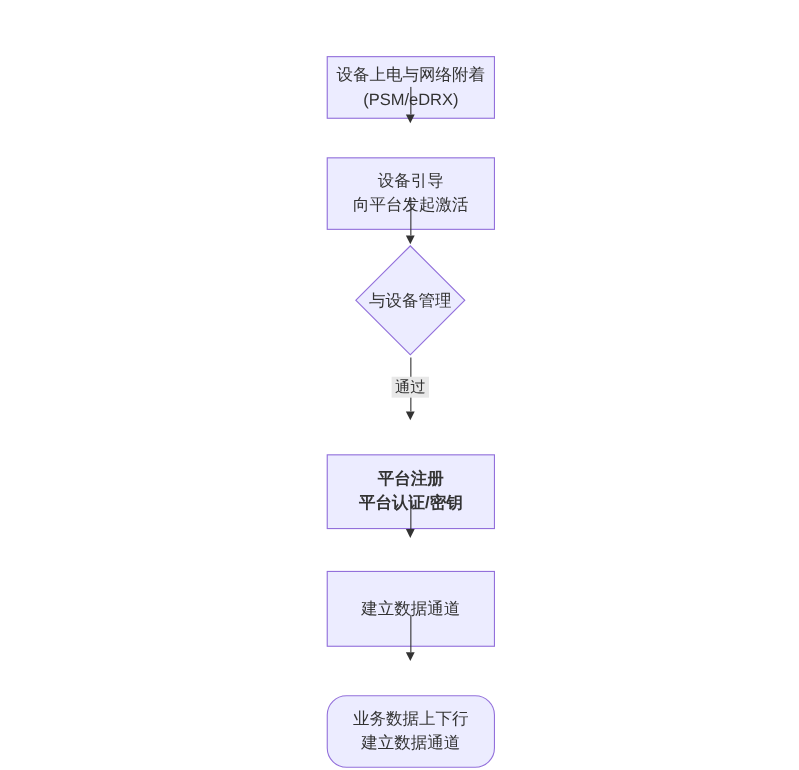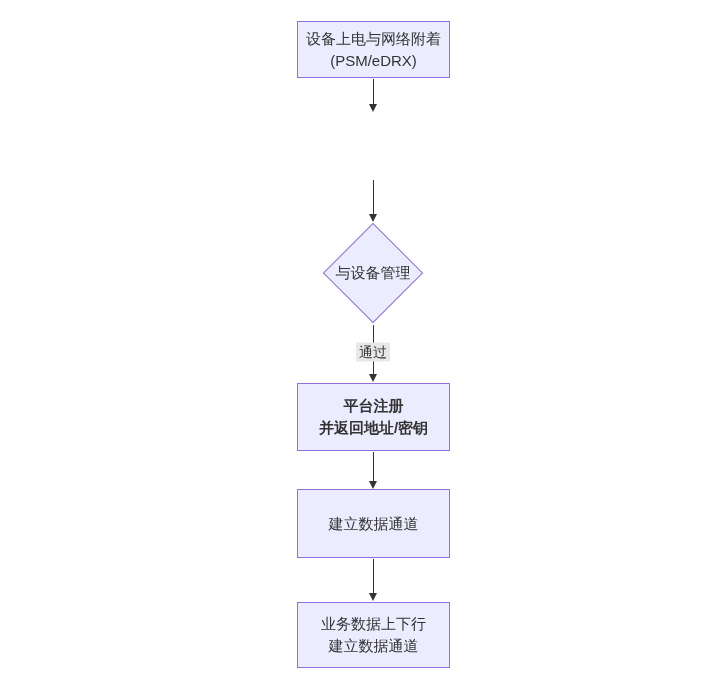--- a/index.html
+++ b/index.html
@@ -21,27 +21,27 @@
   }
   .node.rect{
     position:absolute;
     left:297px;width:153px;
     box-sizing:border-box;
     background:var(--node-fill);
     border:1px solid var(--node-border);
     display:flex;flex-direction:column;
     justify-content:center;align-items:center;
     text-align:center;
-    font-size:15px;line-height:22px;
+    font-size:15px;line-height:22px;margin-top:30px;
   }
   .n0{top:21px;height:57px;}
   .n1{top:113px;height:66px;}
   .n3{top:383px;height:68px;font-weight:bold;}
   .n4{top:489px;height:69px;gap:48px;}
-  .n5{top:602px;height:66px;}
+  .n5{top:602px;height:66px;border-radius:18px;}
 
   .diamond-wrap{
     position:absolute;
     left:322px;top:222px;width:102px;height:102px;
   }
   .diamond-shape{
     position:absolute;left:50%;top:50%;
     width:71px;height:71px;
     transform:translate(-50%,-50%) rotate(45deg);
     background:var(--node-fill);
@@ -92,41 +92,45 @@
   <div class="node rect n0">
     <div>设备上电与网络附着</div>
     <div>(PSM/eDRX)</div>
   </div>
 
   <div class="arrow a0">
     <div class="arrow-line"></div>
     <div class="arrow-head"></div>
   </div>
 
+  <div class="node rect n1">
+    <div>设备引导</div>
+    <div>向平台发起激活</div>
+  </div>
 
   <div class="arrow a1">
     <div class="arrow-line"></div>
     <div class="arrow-head"></div>
   </div>
 
   <div class="diamond-wrap">
     <div class="diamond-shape"></div>
     <div class="diamond-text">与设备管理</div>
   </div>
 
   <div class="arrow a2">
     <div class="arrow-line"></div>
     <div class="arrow-head"></div>
   </div>
 
   <div class="edge-label">通过</div>
 
   <div class="node rect n3">
     <div>平台注册</div>
-    <div>并返回地址/密钥</div>
+    <div>平台认证/密钥</div>
   </div>
 
   <div class="arrow a3">
     <div class="arrow-line"></div>
     <div class="arrow-head"></div>
   </div>
 
   <div class="node rect n4">
     <div>建立数据通道</div>
   </div>

